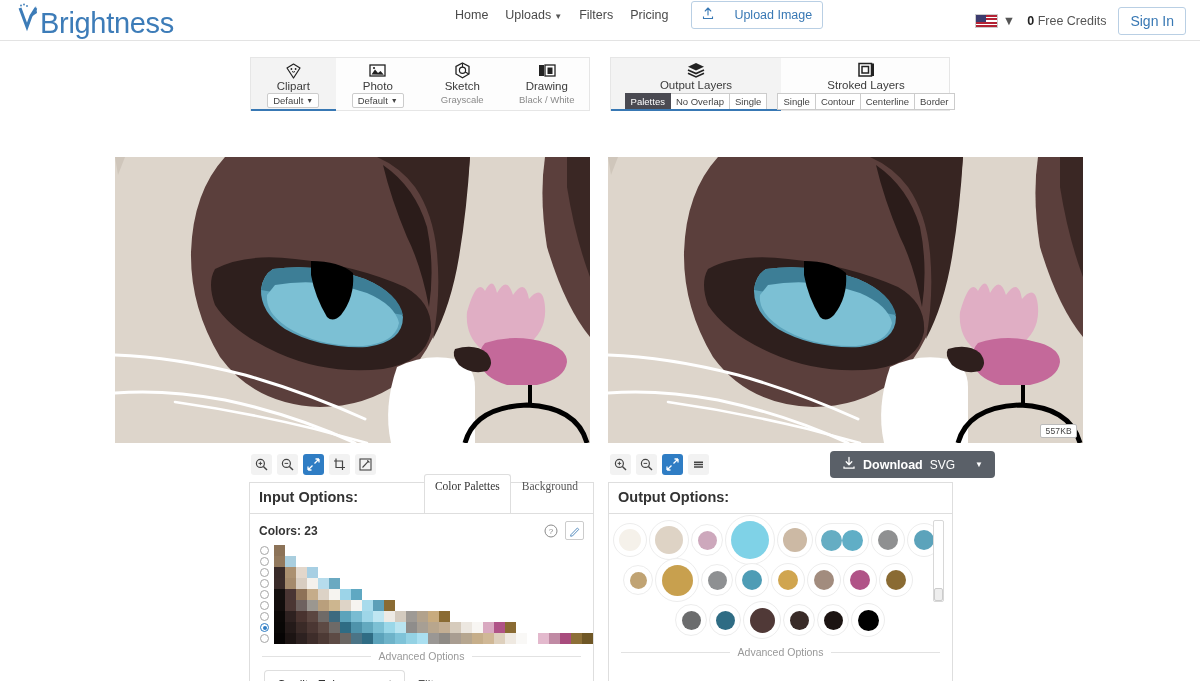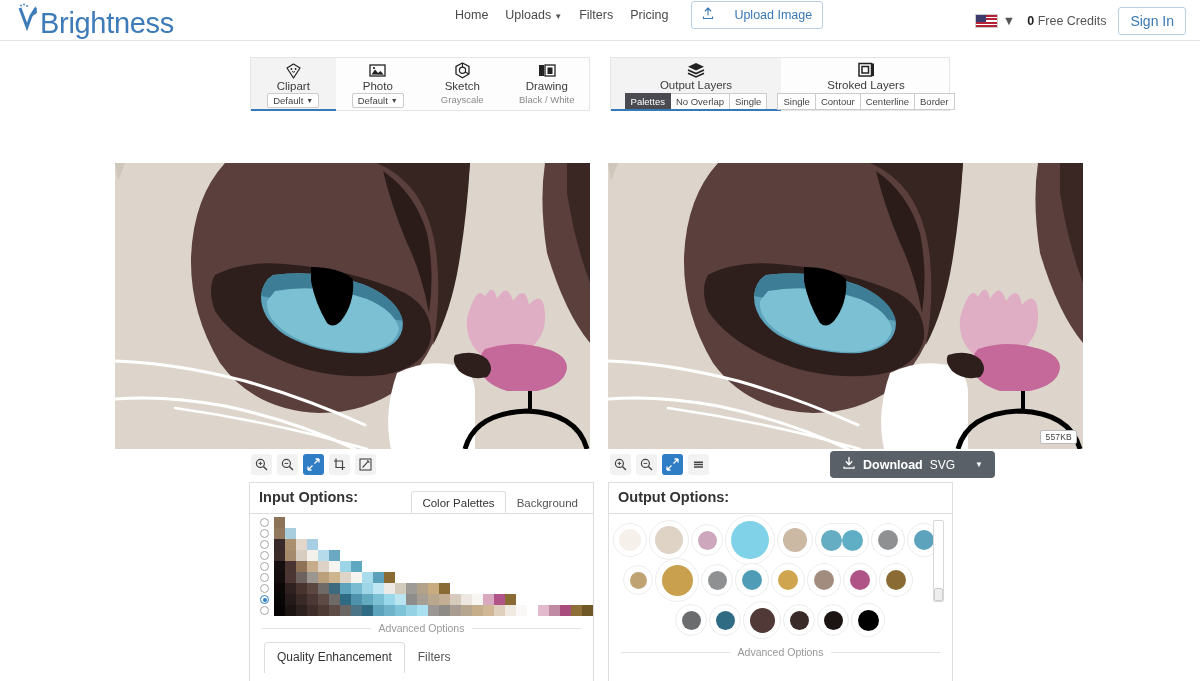--- a/index.html
+++ b/index.html
@@ -104,21 +104,21 @@
   }
   .seg:first-child { border-left-width:1px; }
   .seg.on { background:#4a4a52; color:#fff; border-color:#4a4a52; }
 
   .mode-bar.right .mode-tab { flex: none; }
   .mode-bar.right .tab-filled { width: 170px; }
   .mode-bar.right .tab-stroked { width: 170px; }
 
   
   .canvas {
-    position: absolute; top: 122px; height: 286px;
+    position: absolute; top: 116px; height: 286px;
     overflow: hidden; background: #a21caf;
   }
   .canvas.left  { left: 115px; width: 475px; }
   .canvas.right { left: 608px; width: 475px; }
   .canvas svg { display:block; width: 100%; height: 100%; }
   .size-badge {
     position: absolute; right: 6px; bottom: 5px;
     background:#ffffff; border:1px solid #bbb; border-radius:2px;
     font-size: 8.5px; color:#444; padding: 1px 4px; letter-spacing:0.2px;
   }
@@ -147,23 +147,23 @@
   }
   .opt-panel.left { left: 249px; }
   .opt-panel.right { left: 608px; }
   .opt-head { height: 31px; display:flex; align-items: flex-end; position: relative; }
   .opt-title {
     position:absolute; left: 9px; top: 6px;
     font-size: 14.5px; font-weight: bold; color:#333;
   }
   .opt-tabs { position:absolute; right: 4px; bottom: 0; display:flex; gap:0; }
   .opt-tab {
-    font-size: 11.5px; color:#555; padding: 5px 10px 5px;
+    font-size: 11.5px; color:#555; padding: 5px 10px 22px;
     border: 1px solid transparent; border-bottom: none;
-    border-top-left-radius: 3px; border-top-right-radius: 3px;
+    border-top-left-radius: 3px; border-top-right-radius: 3px; font-family: Liberation Serif, serif;
   }
   .opt-tab.sel { background:#fff; border-color:#dedede; color:#333; }
   .opt-head-rule {
     position:absolute; left:0; right:0; bottom:0; height:1px; background:#dedede;
   }
   .colors-row {
     display:flex; align-items:center; justify-content: space-between;
     padding: 7px 9px 2px 9px;
   }
   .colors-label { font-size: 12px; color:#333; font-weight: bold; }
@@ -504,20 +504,36 @@
   <div class="opt-panel left">
     <div class="opt-head">
       <div class="opt-title">Input Options:</div>
       <div class="opt-tabs">
         <div class="opt-tab sel">Color Palettes</div>
         <div class="opt-tab">Background</div>
       </div>
       <div class="opt-head-rule"></div>
     </div>
 
+    <div class="colors-row">
+      <span class="colors-label">Colors: 23</span>
+      <span class="colors-tools">
+        <span class="icon-plain">
+          <svg width="14" height="14" viewBox="0 0 14 14">
+              <circle cx="7" cy="7" r="6" fill="none" stroke="#8a8a8a" stroke-width="1"></circle>
+              <text x="7" y="10.2" font-size="8" text-anchor="middle" fill="#8a8a8a" font-family="Liberation Sans">?</text>
+            </svg>
+        </span>
+        <span class="icon-btn">
+          <svg width="12" height="12" viewBox="0 0 12 12">
+              <path d="M2 9.6 L8.4 3 L9.8 4.4 L3.4 11 L1.6 11.2 Z" fill="none" stroke="#5a8fc0" stroke-width="1"></path>
+            </svg>
+        </span>
+      </span>
+    </div>
 
     <div class="palette">
       <div class="pal-row">
           <span class="radio"></span>
           <span class="swatch" style="background:#8c7358"></span>
         </div>
       <div class="pal-row">
           <span class="radio"></span>
           <span class="swatch" style="background:#92795d"></span>
           <span class="swatch" style="background:#a9cede"></span>

